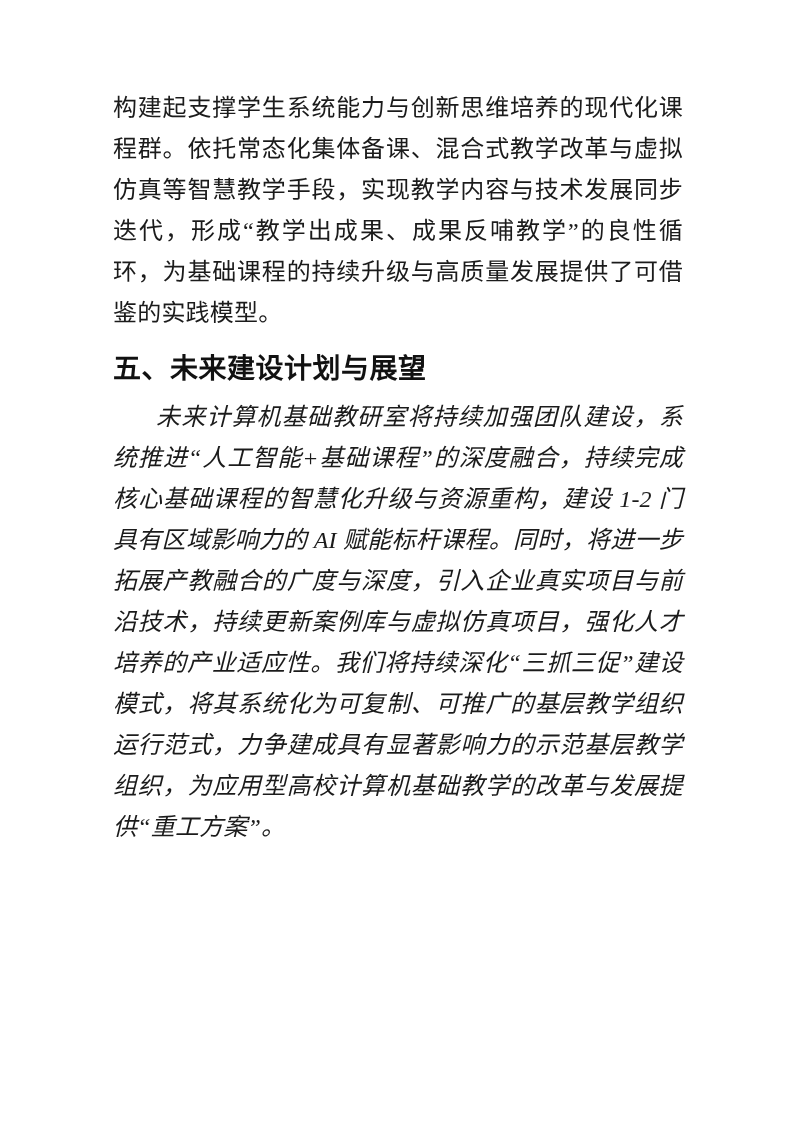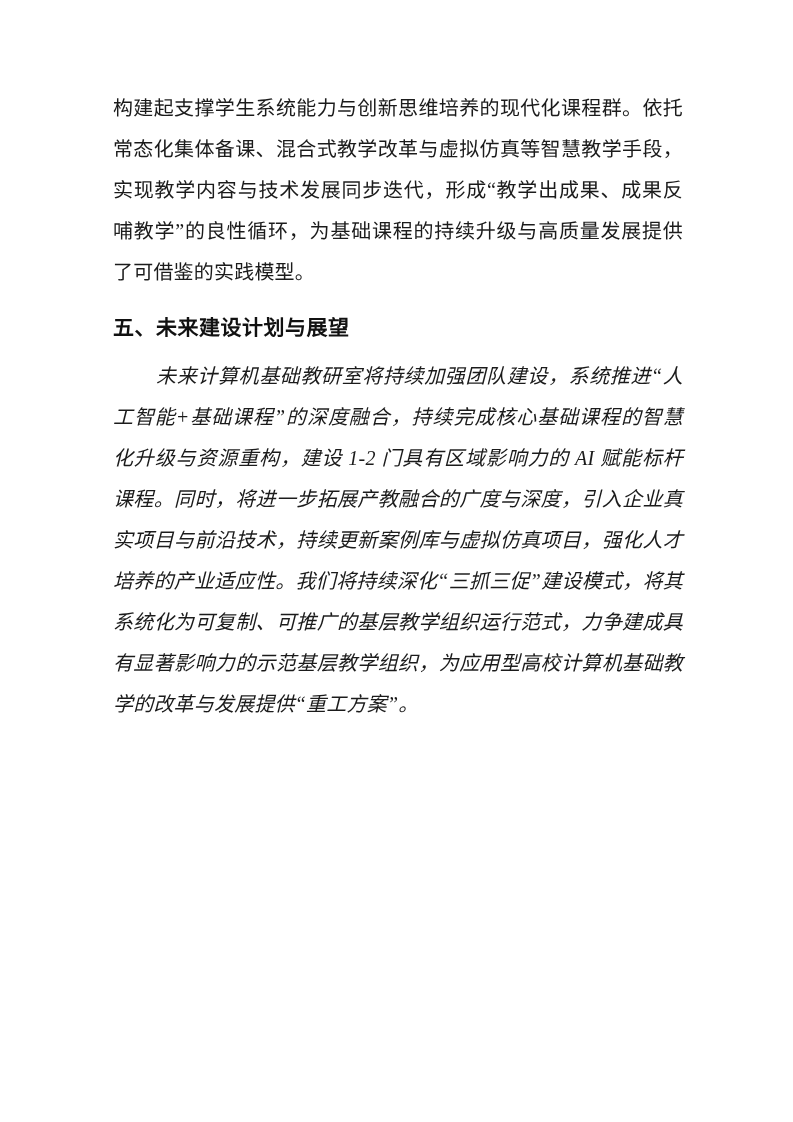--- a/index.html
+++ b/index.html
@@ -18,39 +18,39 @@
     box-sizing: border-box;
   }
   .content {
     position: absolute;
     left: 113px;
     top: 88px;
     width: 570px;
   }
   .para {
     font-family: "Liberation Serif", "DejaVu Serif", serif;
-    font-size: 20px;
+    font-size: 24px;
     line-height: 41px;
     color: #1b1b1b;
     text-align: justify;
     text-justify: inter-ideograph;
     margin: 0;
     letter-spacing: 0.2px;
   }
   .para.first {
     text-indent: 0;
   }
   .para.indent {
     text-indent: 43px;
     font-style: italic;
   }
   .heading {
     font-family: "Liberation Sans", "DejaVu Sans", sans-serif;
     font-weight: bold;
-    font-size: 21px;
+    font-size: 28px;
     line-height: 41px;
     color: #111111;
     margin: 14px 0 8px 0;
     letter-spacing: 0.5px;
   }
 </style>
 </head>
 <body>
 
 <div class="page">

